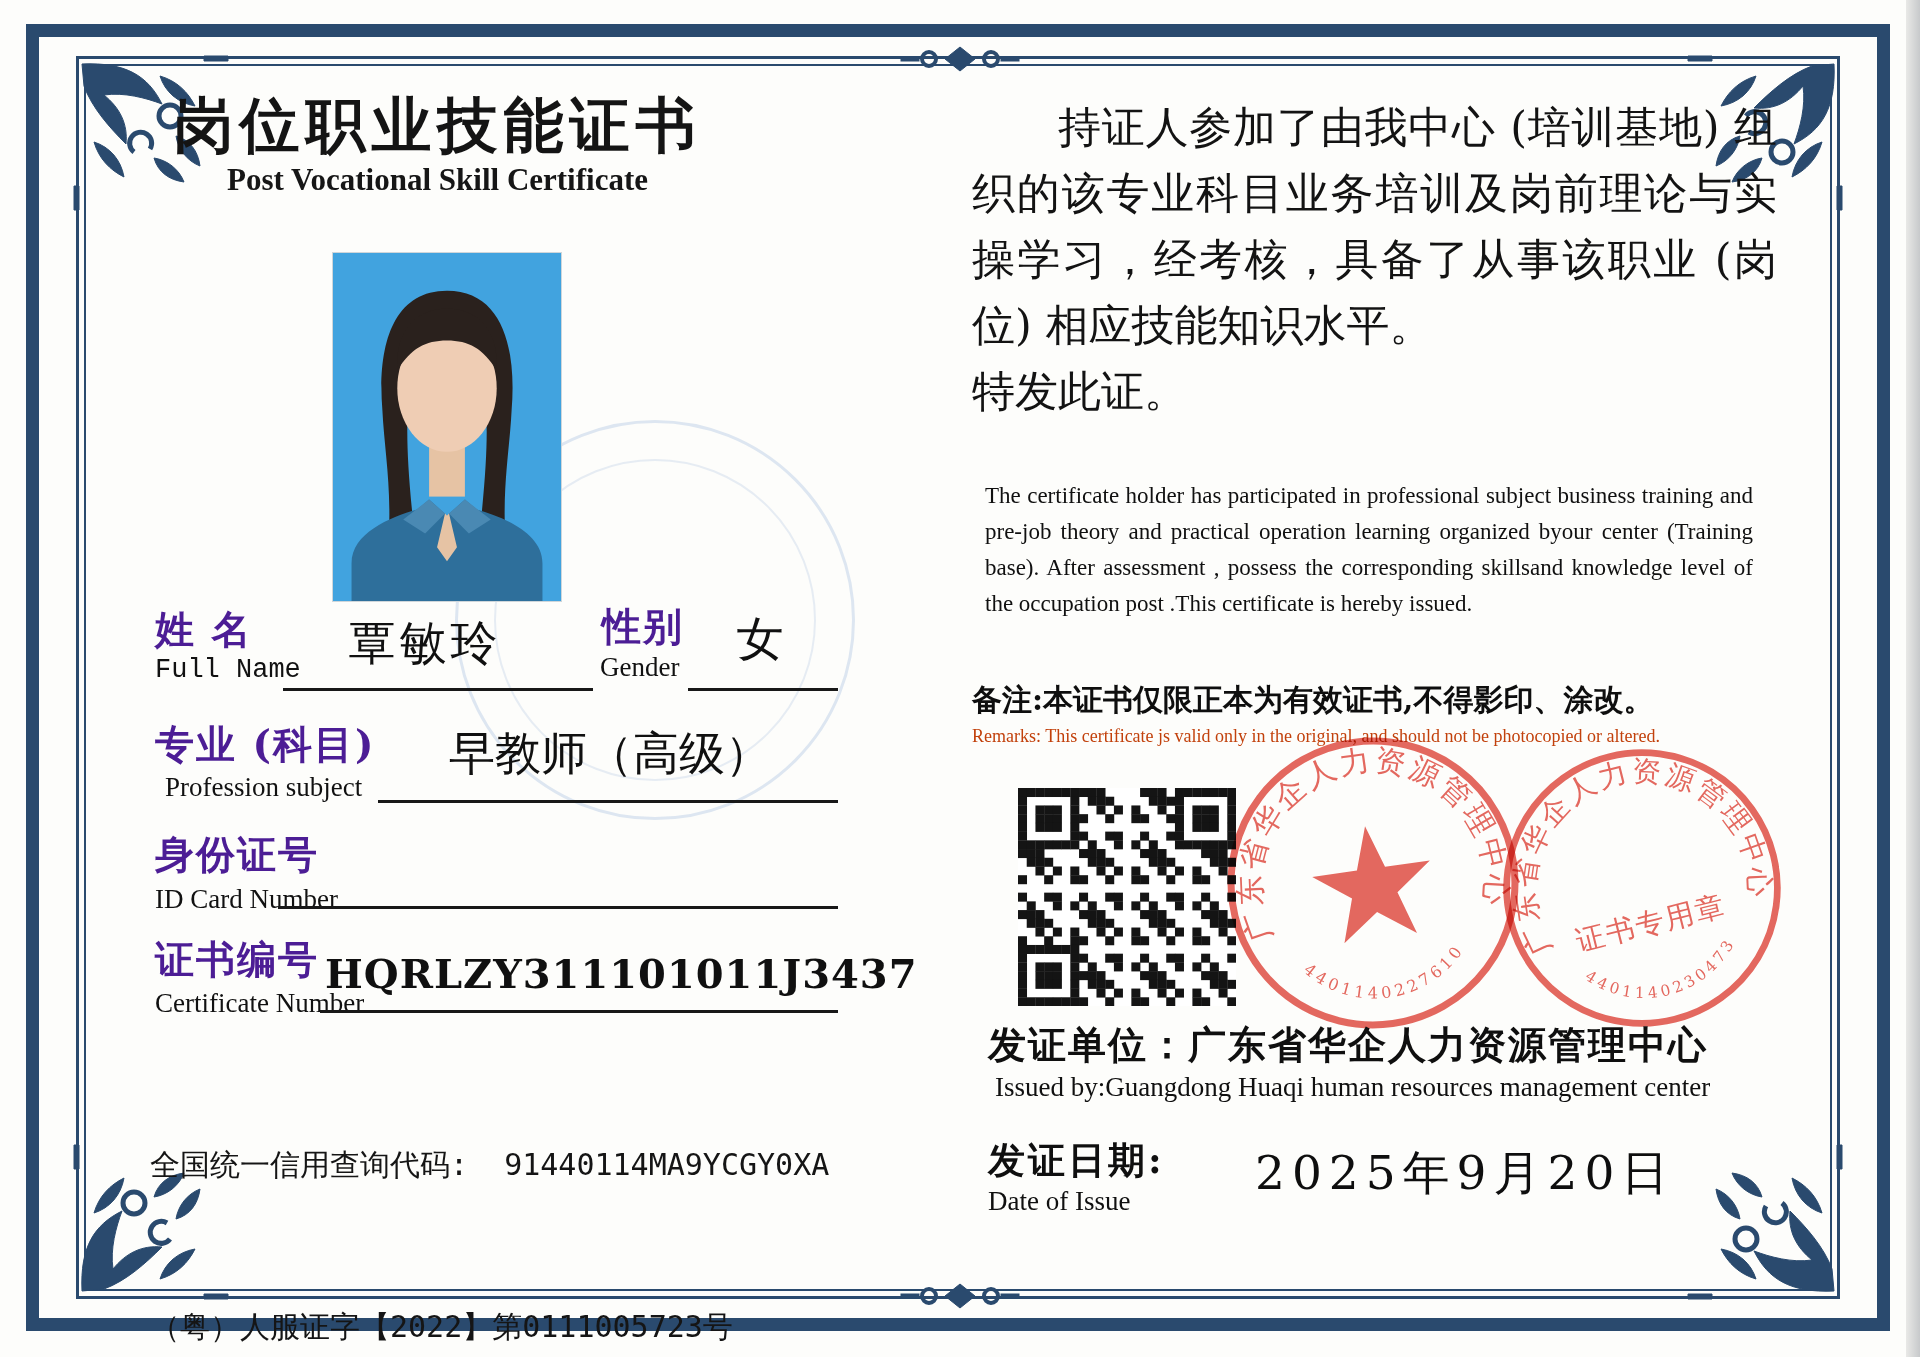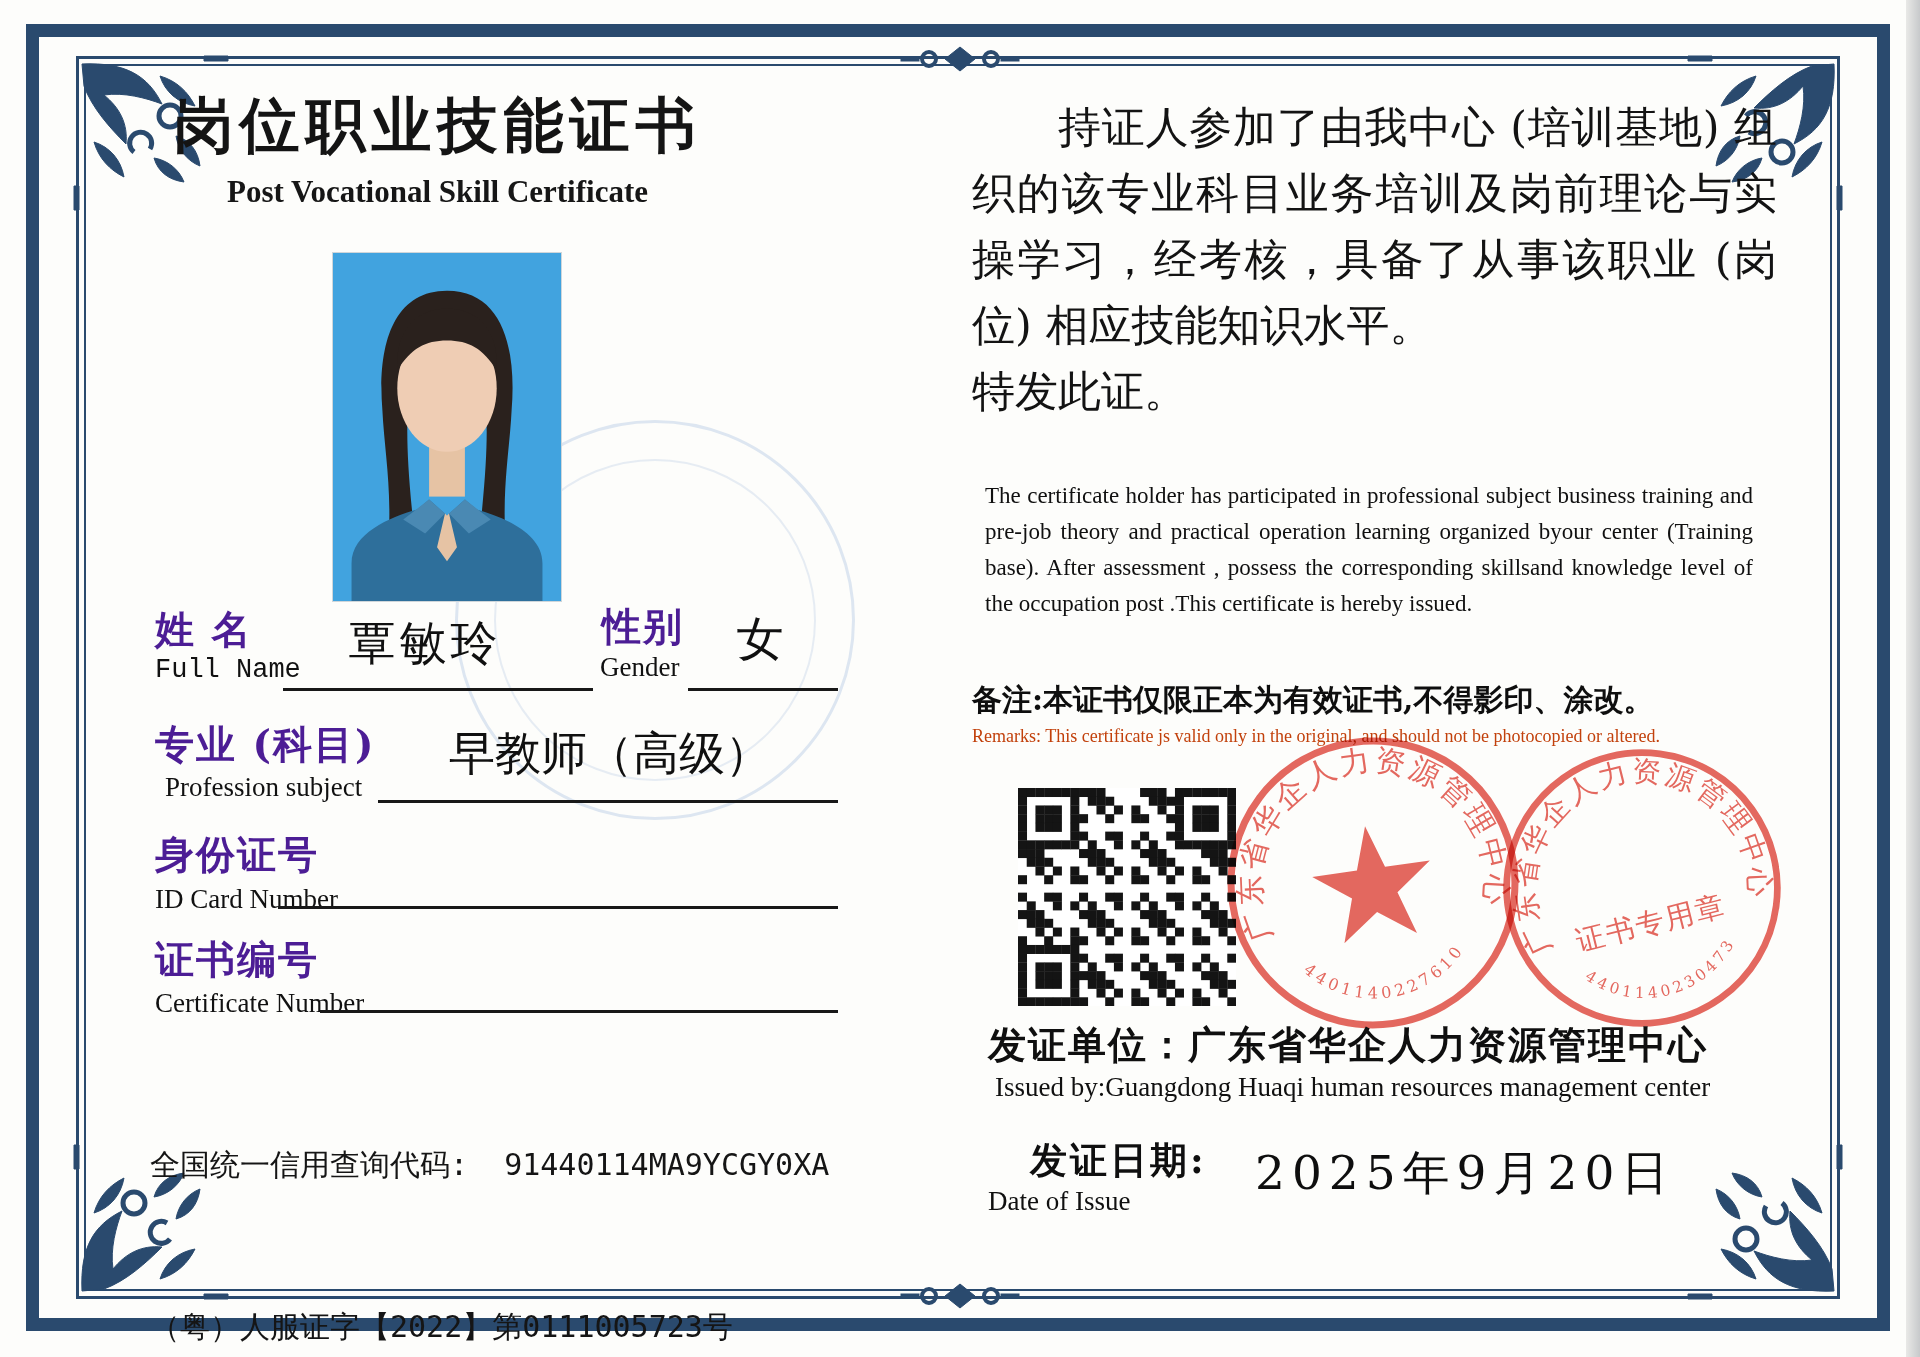--- a/index.html
+++ b/index.html
@@ -14,21 +14,21 @@
   .c-tr { right:68px; top:46px; transform:rotate(90deg); }
   .c-br { right:68px; bottom:48px; transform:rotate(180deg); }
   .c-bl { left:64px; bottom:48px; transform:rotate(270deg); }
   .mid-orn { position:absolute; width:130px; height:30px; left:895px; }
   .mo-top { top:44px; }
   .mo-bot { bottom:46px; }
 
   .title-cn { position:absolute; left:150px; top:86px; width:575px; text-align:center;
               font-size:60px; font-weight:800; letter-spacing:6px; color:#141414; }
   .title-en { position:absolute; left:150px; top:162px; width:575px; text-align:center;
-              font-size:31px; font-weight:700; color:#161616; font-family:"Liberation Serif", serif;margin-top:12px; }
+              font-size:31px; font-weight:700; color:#161616; font-family:"Liberation Serif", serif; }
 
   .watermark { position:absolute; left:455px; top:420px; width:400px; height:400px; border-radius:50%;
                border:3px solid rgba(110,150,205,.22); }
   .watermark::after { content:''; position:absolute; inset:36px; border-radius:50%; border:2px solid rgba(110,150,205,.16); }
 
   .photo { position:absolute; left:333px; top:253px; width:228px; height:348px; background:#41a3df;
            box-shadow:0 0 0 1px #cfd6da; }
 
   .lab-cn { position:absolute; font-size:39px; color:#4c1d95; letter-spacing:2px; font-weight:600; }
   .lab-en { position:absolute; font-size:27px; color:#111; font-family:"Liberation Serif", serif; }
@@ -57,21 +57,21 @@
   .qr { position:absolute; left:1018px; top:788px; width:218px; height:218px; background:#fff; }
 
   .stamp { position:absolute; mix-blend-mode:multiply; opacity:.88; }
   .stamp1 { left:1222px; top:732px; width:302px; height:302px; transform:rotate(-8deg); }
   .stamp2 { left:1498px; top:744px; width:288px; height:288px; transform:rotate(-14deg); }
 
   .issued-cn { position:absolute; left:988px; top:1020px; width:800px; font-size:38px; font-weight:600;
                color:#0f0f0f; letter-spacing:2px; }
   .issued-en { position:absolute; left:995px; top:1072px; width:800px; font-size:27px; color:#101010;
                font-family:"Liberation Serif", serif; }
-  .date-lab-cn { position:absolute; left:988px; top:1136px; font-size:37px; font-weight:600; color:#0f0f0f; letter-spacing:3px;margin-left:42px; }
+  .date-lab-cn { position:absolute; left:988px; top:1136px; font-size:37px; font-weight:600; color:#0f0f0f; letter-spacing:3px; }
   .date-lab-en { position:absolute; left:988px; top:1186px; font-size:27px; color:#101010; font-family:"Liberation Serif", serif; }
   .date-val { position:absolute; left:1255px; top:1142px; font-size:47px; color:#0e0e0e; letter-spacing:7px; }
 </style>
 </head>
 <body>
 
 <div class="page">
 
   <div class="scan-edge"></div>
   <div class="outer-frame"></div>
@@ -152,20 +152,21 @@
   <div class="f-line" style="left:378px; top:800px; width:460px;"></div>
   <div class="f-val v-prof">早教师（高级）</div>
 
   <div class="lab-cn" style="left:155px; top:828px;">身份证号</div>
   <div class="lab-en" style="left:155px; top:884px;">ID Card Number</div>
   <div class="f-line" style="left:278px; top:906px; width:560px;"></div>
 
   <div class="lab-cn" style="left:155px; top:933px;">证书编号</div>
   <div class="lab-en" style="left:155px; top:988px;">Certificate Number</div>
   <div class="f-line" style="left:320px; top:1010px; width:518px;"></div>
+  <div class="f-val v-cert">HQRLZY311101011J3437</div>
 
   <div class="footer-left">
     <div>全国统一信用查询代码:  91440114MA9YCGY0XA</div>
     <div>（粤）人服证字【2022】第0111005723号</div>
     
     
   </div>
 
   <div class="para-cn">
     <div class="ind">持证人参加了由我中心 (培训基地) 组织的该专业科目业务培训及岗前理论与实操学习，经考核，具备了从事该职业 (岗位) 相应技能知识水平。</div>

